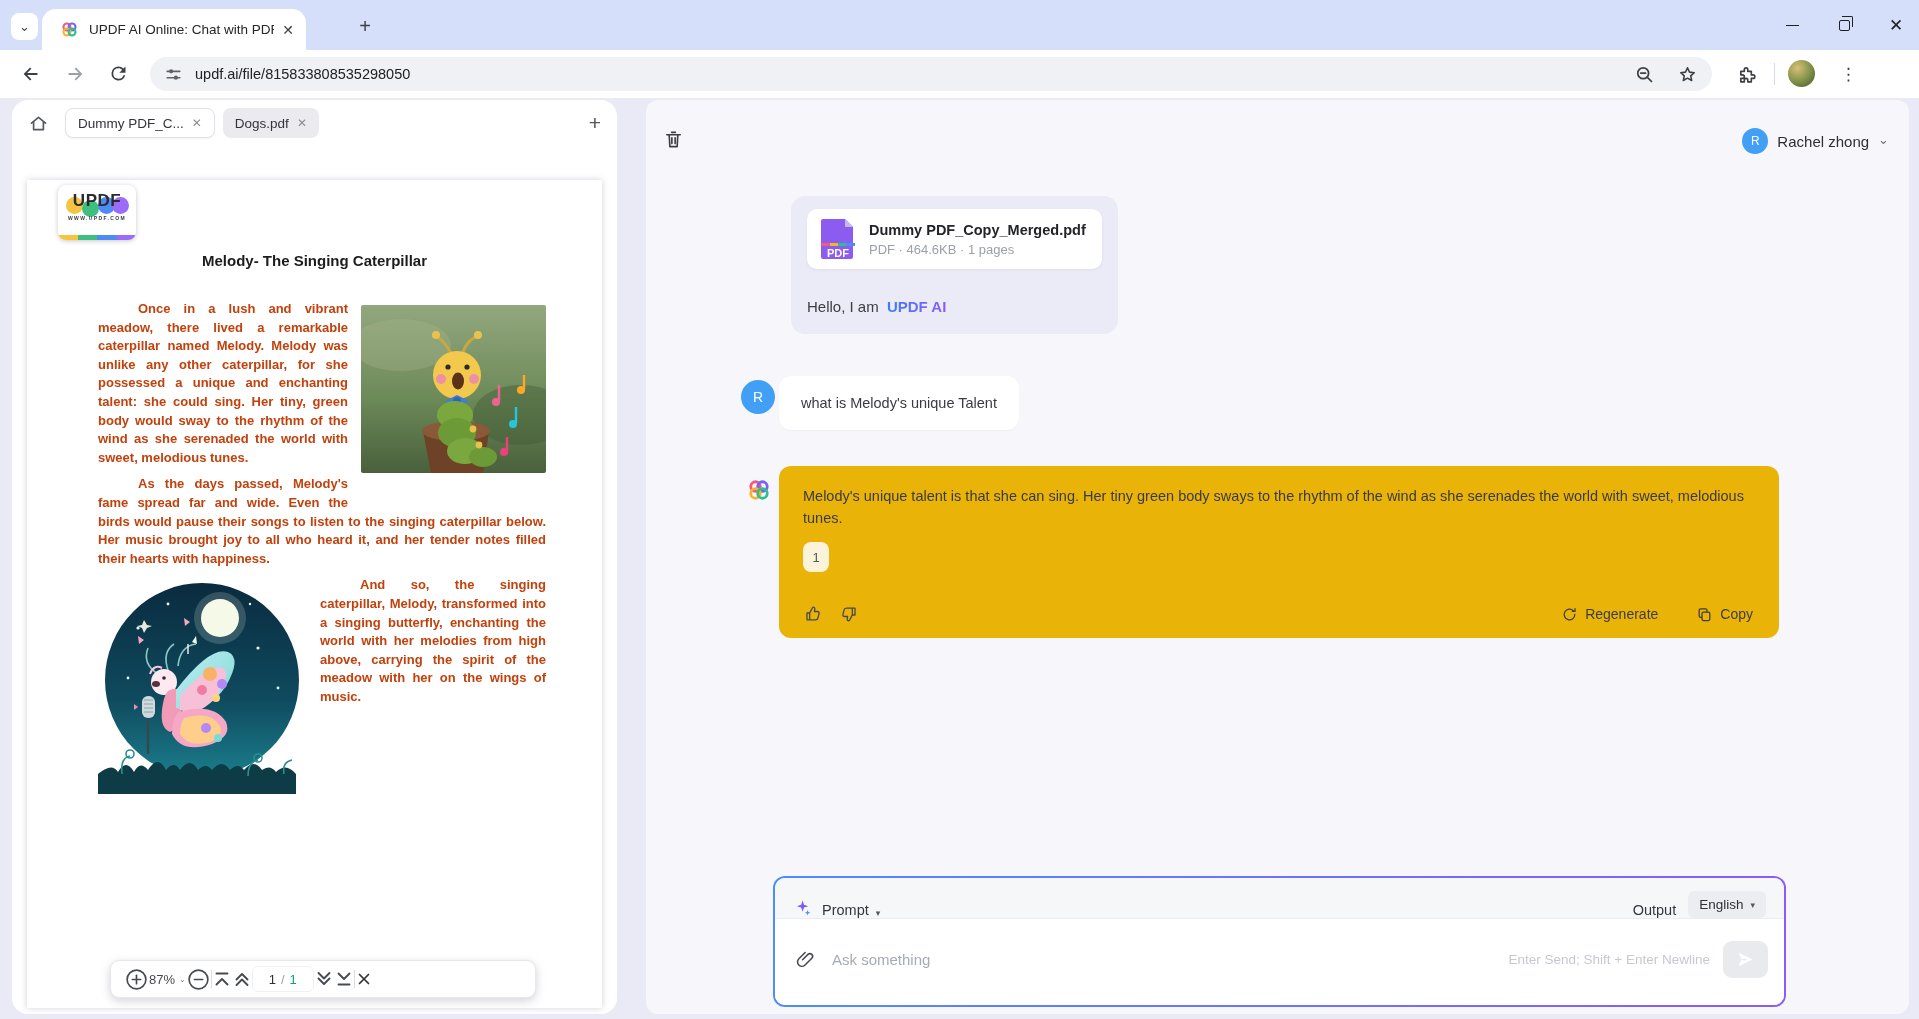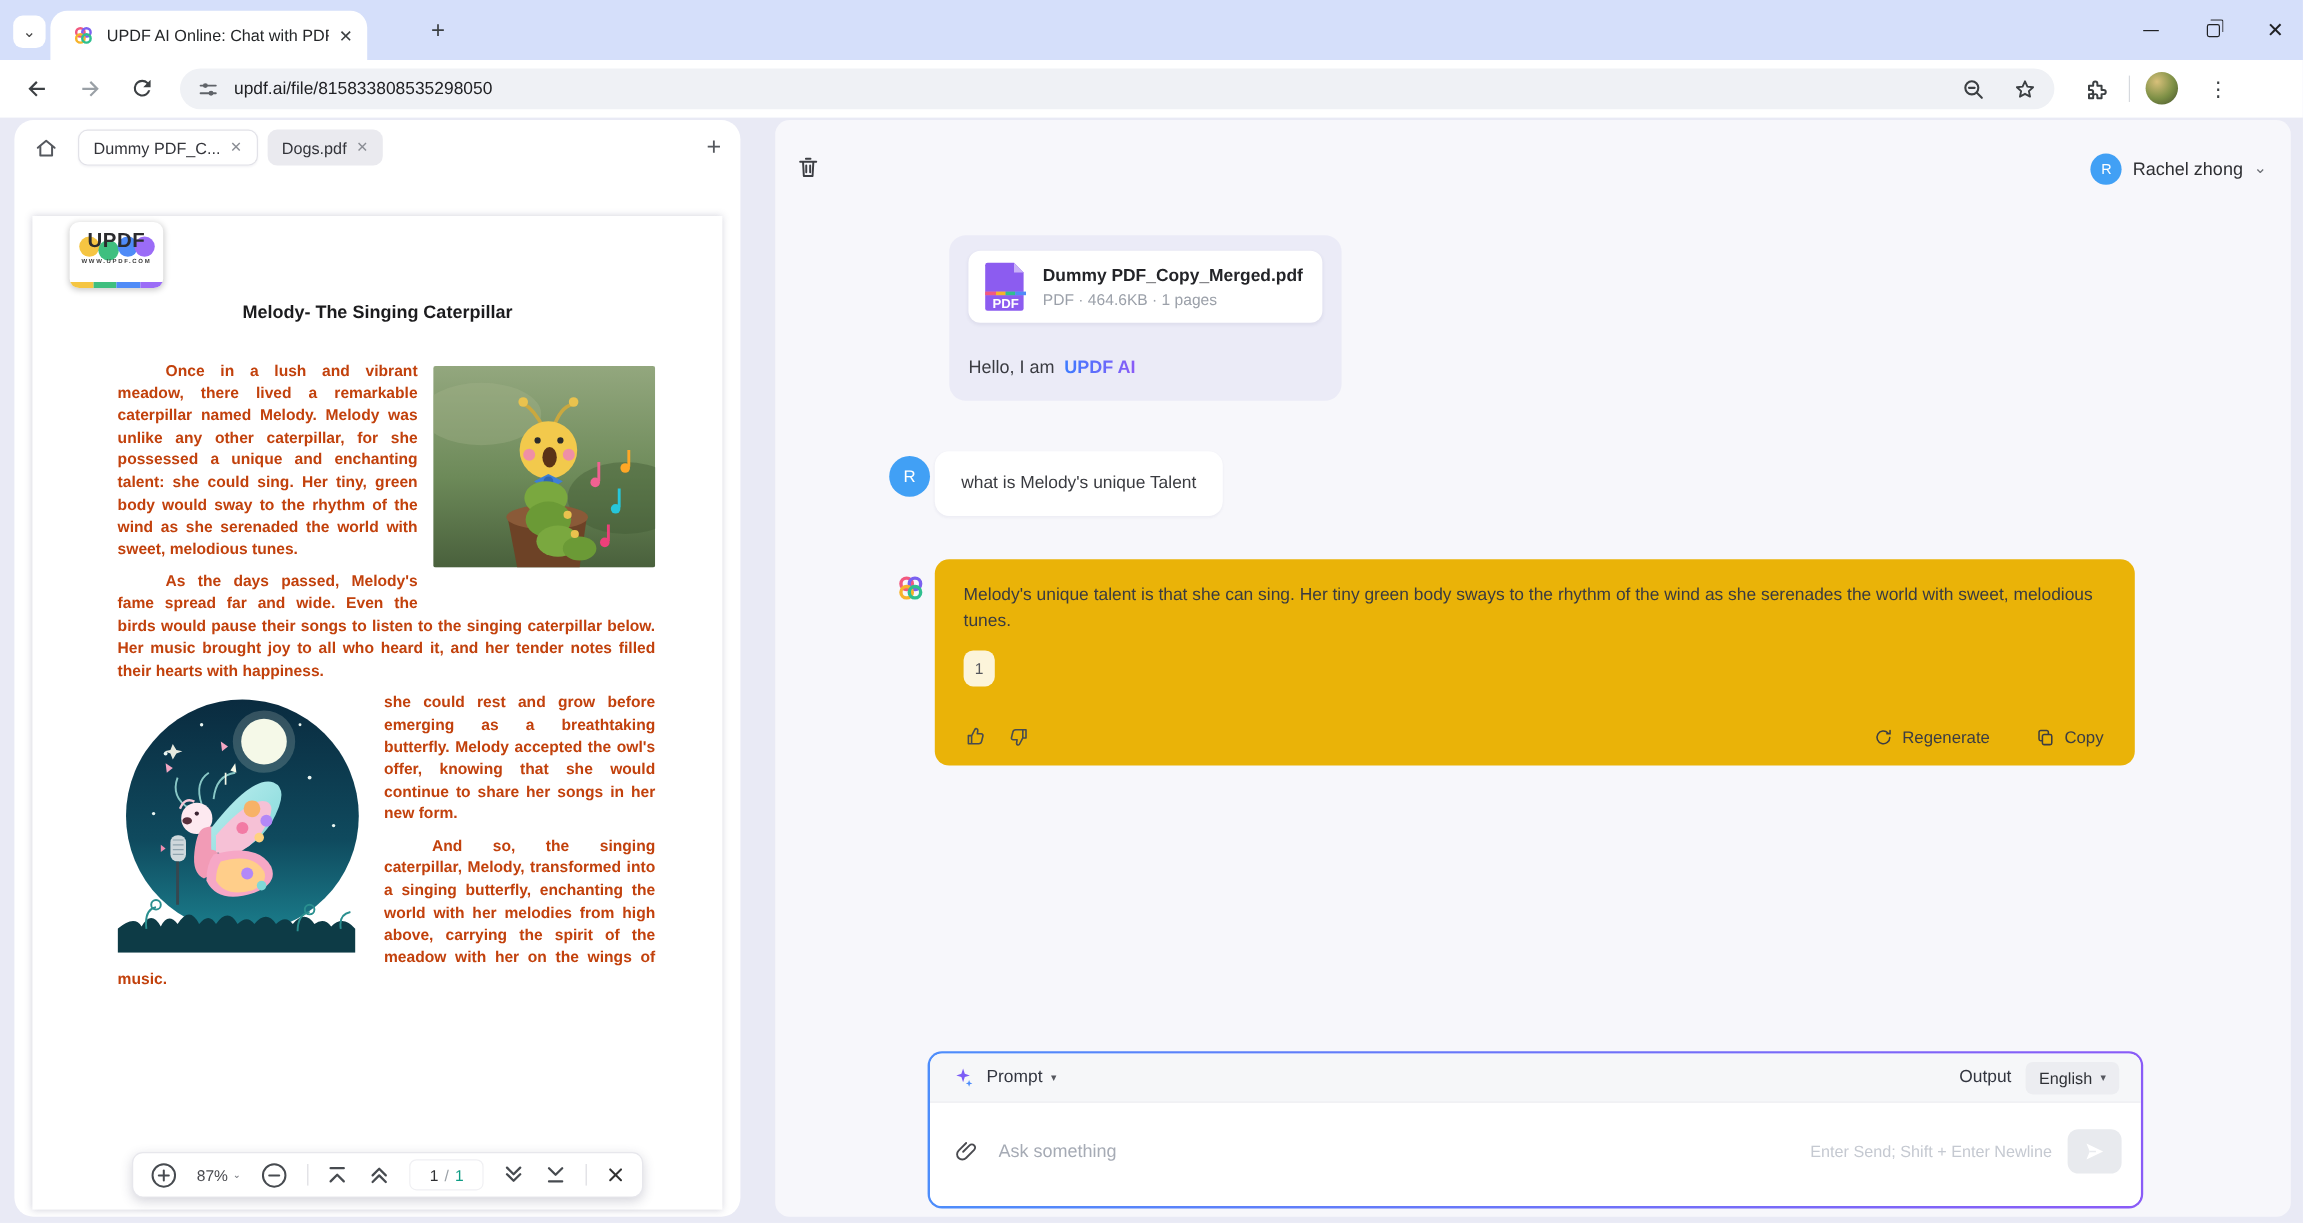--- a/index.html
+++ b/index.html
@@ -66,21 +66,21 @@
   .doc-title { position:absolute; left:0; right:0; top:72px; text-align:center; font-size:15px; font-weight:700; color:#1c1c1e; }
   .doc-body { position:absolute; left:71px; top:120px; width:448px; }
   .doc-body p { text-align:justify; font-size:13px; line-height:18.6px; color:#c2410c; margin-bottom:8px; text-indent:40px;font-weight:bold; }
   .doc-body p.cont { text-indent:0; }
   .img-cat { float:right; width:185px; height:168px; margin:5px 0 30px 13px; border-radius:2px; }
   .img-btf { float:left; width:208px; height:216px; margin:2px 14px 6px 0; }
 
   
   .pdf-toolbar { position:absolute; left:98px; bottom:16px; width:426px; height:38px; background:#fff;
     border:1px solid #E7E7EC; border-radius:9px; box-shadow:0 3px 10px rgba(60,60,90,.22);
-    display:flex; align-items:center; justify-content:space-between; padding:0 13px; color:#4a4b50; }
+    display:flex; align-items:center; padding:0 13px; color:#4a4b50; }
   .zoom-lv { font-size:13px; color:#4a4b50; display:flex; align-items:center; gap:4px; }
   .zoom-lv .c { font-size:8px; color:#7a7d83; }
   .tb-div { width:1px; height:18px; background:#DCDDE2; }
   .pagebox { width:62px; height:26px; background:#fff; border:1px solid #F0F0F3; border-radius:6px;
     display:flex; align-items:center; justify-content:center; gap:5px; font-size:13px; }
   .pg-cur { color:#2f3033; } .pg-sep { color:#9aa0a6; } .pg-tot { color:#0E9C84; }
 
   
   .trash { position:absolute; left:16px; top:28px; color:#3c3e43; }
   .account { position:absolute; right:20px; top:28px; display:flex; align-items:center; gap:9px; }
@@ -111,21 +111,21 @@
   .cite-chip { display:inline-flex; width:26px; height:30px; border-radius:8px; background:rgba(255,255,255,.85);
     align-items:center; justify-content:center; font-size:13px; color:#55565c; margin-top:13px; }
   .ai-actions { position:absolute; left:24px; right:26px; bottom:14px; display:flex; align-items:center; gap:16px; color:#4a4b52; }
   .act-right { margin-left:auto; display:flex; align-items:center; gap:38px; }
   .act-lbl { display:flex; align-items:center; gap:7px; font-size:14px; color:#3c3d43; }
 
   
   .promptbox { position:absolute; left:127px; top:776px; width:1013px; height:131px; border-radius:12px;
     background:linear-gradient(90deg,#4D8DFB,#8A5BF7); padding:2px; }
   .prompt-inner { width:100%; height:100%; background:#fff; border-radius:10px; display:flex; flex-direction:column; overflow:hidden; }
-  .prompt-head { height:41px; background:#F6F7F9; display:flex; align-items:center; padding:0 18px; border-bottom:1px solid #ECECF0; }
+  .prompt-head { height:41px; background:#F6F7F9; display:flex; align-items:flex-end; padding:0 18px; border-bottom:1px solid #ECECF0; }
   .prompt-lbl { font-size:14.5px; color:#333640; margin:0 7px 0 9px; }
   .head-caret { font-size:9px; color:#55575e; }
   .out-lbl { font-size:14.5px; color:#333640; margin-left:auto; margin-right:12px; }
   .lang-btn { display:flex; align-items:center; gap:7px; background:#ECEDF1; border-radius:6px; padding:6px 11px;
     font-size:13.5px; color:#2f3136; }
   .prompt-inputrow { flex:1; display:flex; align-items:center; padding:0 16px 6px 20px; background:#fff; }
   .ask-input { border:none; outline:none; flex:1; font-size:15px; color:#333; margin-left:16px;
     font-family:"Liberation Sans",sans-serif; background:transparent; }
   .ask-input::placeholder { color:#A6ABB5; }
   .input-hint { font-size:13.5px; color:#C5C9D1; margin-right:13px; white-space:nowrap; }
@@ -352,21 +352,20 @@
         <path d="M0 216v-20q14-12 20-2 8-14 16 0 6-12 14-2 10-16 18 0 8-10 14 0 10-14 18 0 8-8 14 0 10-12 18 0 8-8 14 0 10-12 18 0 8-6 14 2 10-10 20 2v20z" fill="#0d3b46"></path>
         <g stroke="#2a8f8f" stroke-width="1.6" fill="none">
           <path d="M24 196q-2-16 8-18M150 198q0-14 10-16M186 196q-2-12 8-14"></path>
         </g>
         <circle cx="32" cy="176" r="4" fill="none" stroke="#2a8f8f" stroke-width="1.6"></circle>
         <circle cx="160" cy="180" r="4" fill="none" stroke="#2a8f8f" stroke-width="1.6"></circle>
         <path d="M98 58l1 8-5-2z" fill="#f6f9e8"></path>
           <path d="M90 66v10" stroke="#f6f9e8" stroke-width="1.4"></path>
       </svg>
 
-      <p class="cont">she could rest and grow before emerging as a breathtaking butterfly. Melody accepted the owl's offer, knowing that she would continue to share her songs in her new form.</p>
       <p>And so, the singing caterpillar, Melody, transformed into a singing butterfly, enchanting the world with her melodies from high above, carrying the spirit of the meadow with her on the wings of music.</p>
     </div>
   </div>
 
   <div class="pdf-toolbar">
     <span class="icon-btn">
       <svg width="25" height="25" viewBox="0 0 24 24" fill="none" stroke="currentColor" stroke-width="1.6" stroke-linecap="round">
         <circle cx="12" cy="12" r="9"></circle>
           <line x1="8" y1="12" x2="16" y2="12"></line>
           <line x1="12" y1="8" x2="12" y2="16"></line>

